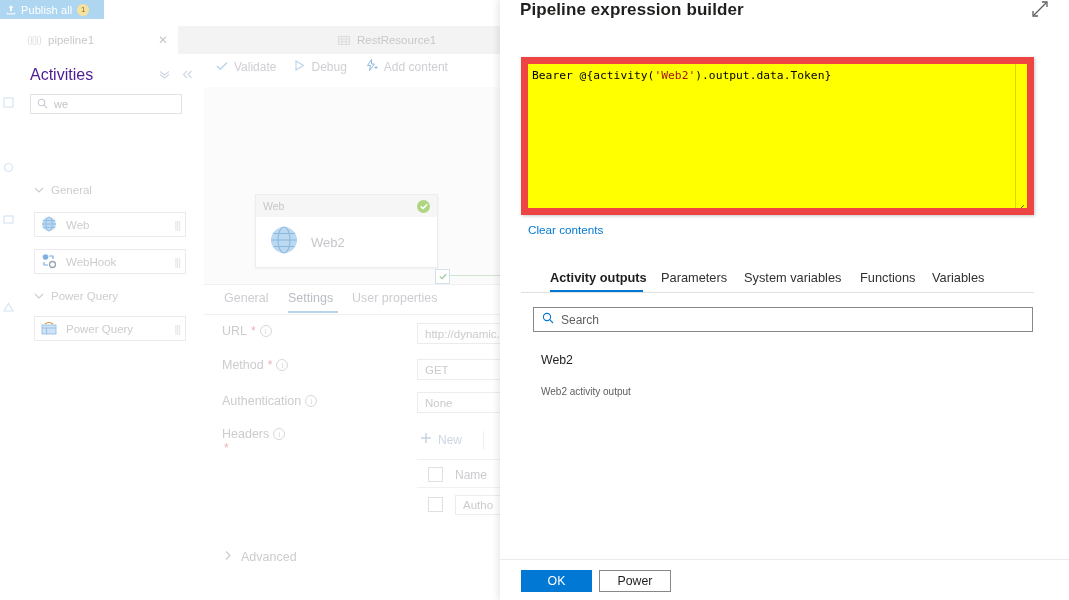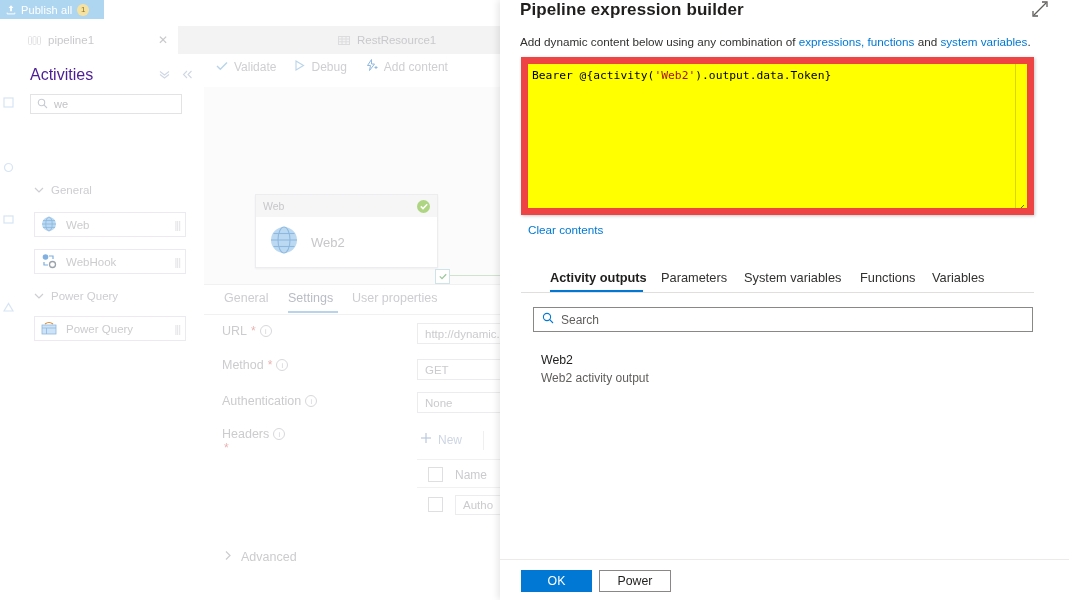--- a/index.html
+++ b/index.html
@@ -142,21 +142,21 @@
   .ebtabs-line { position:absolute; left:521px; top:292px; width:513px; height:1px; background:#e1dfdd; }
 
   .eb-search {
     position:absolute; left:533px; top:307px; width:500px; height:25px;
     border:1px solid #8a8886; box-sizing:border-box; display:flex; align-items:center;
     gap:7px; padding:0 8px; font-size:12px; color:#605e5c; background:#fff;
   }
 
   .out-item { position:absolute; left:541px; }
   .out-name { font-size:12.3px; color:#201f1e; }
-  .out-desc { font-size:12px; color:#605e5c; margin-top:4px; }
+  .out-desc { font-size:10px; color:#605e5c; margin-top:19px; }
 
   .panel-footer-line { position:absolute; left:500px; top:559px; width:569px; height:1px; background:#edebe9; }
   .btn-ok {
     position:absolute; left:521px; top:570px; width:71px; height:22px;
     background:#0078d4; color:#fff; font-size:12.3px; display:flex;
     align-items:center; justify-content:center; border:none;
   }
   .btn-cancel {
     position:absolute; left:599px; top:570px; width:72px; height:22px;
     background:#fff; color:#201f1e; font-size:12.3px; display:flex;
@@ -449,23 +449,20 @@
 
   <div class="panel">
     <div class="panel-title">Pipeline expression builder</div>
     <div class="expand-btn">
       <svg width="18" height="18" viewBox="0 0 18 18">
         <path d="M11 2 H16 V7" stroke="#605e5c" stroke-width="1.3" fill="none"></path>
         <path d="M7 16 H2 V11" stroke="#605e5c" stroke-width="1.3" fill="none"></path>
         <line x1="3" y1="15" x2="15" y2="3" stroke="#605e5c" stroke-width="1.3"></line>
       </svg>
     </div>
-    <div class="panel-sub">
-      <span>Add dynamic content below using any combination of </span><a href="#">expressions,</a> <a href="#">functions</a><span> and </span><a href="#">system variables</a><span>.</span>
-    </div>
   </div>
 
   <div class="expr-box">
     <div class="expr-inner">
       <div class="expr-text"><span>Bearer @{activity(</span><span class="expr-str">'Web2'</span><span>).output.data.Token}</span></div>
       <div class="expr-scroll-line"></div>
       <div class="expr-grip">
         <svg width="8" height="8" viewBox="0 0 8 8">
             <line x1="7" y1="1" x2="1" y2="7" stroke="#555500" stroke-width=".9"></line>
             <line x1="7" y1="4.5" x2="4.5" y2="7" stroke="#555500" stroke-width=".9"></line>

